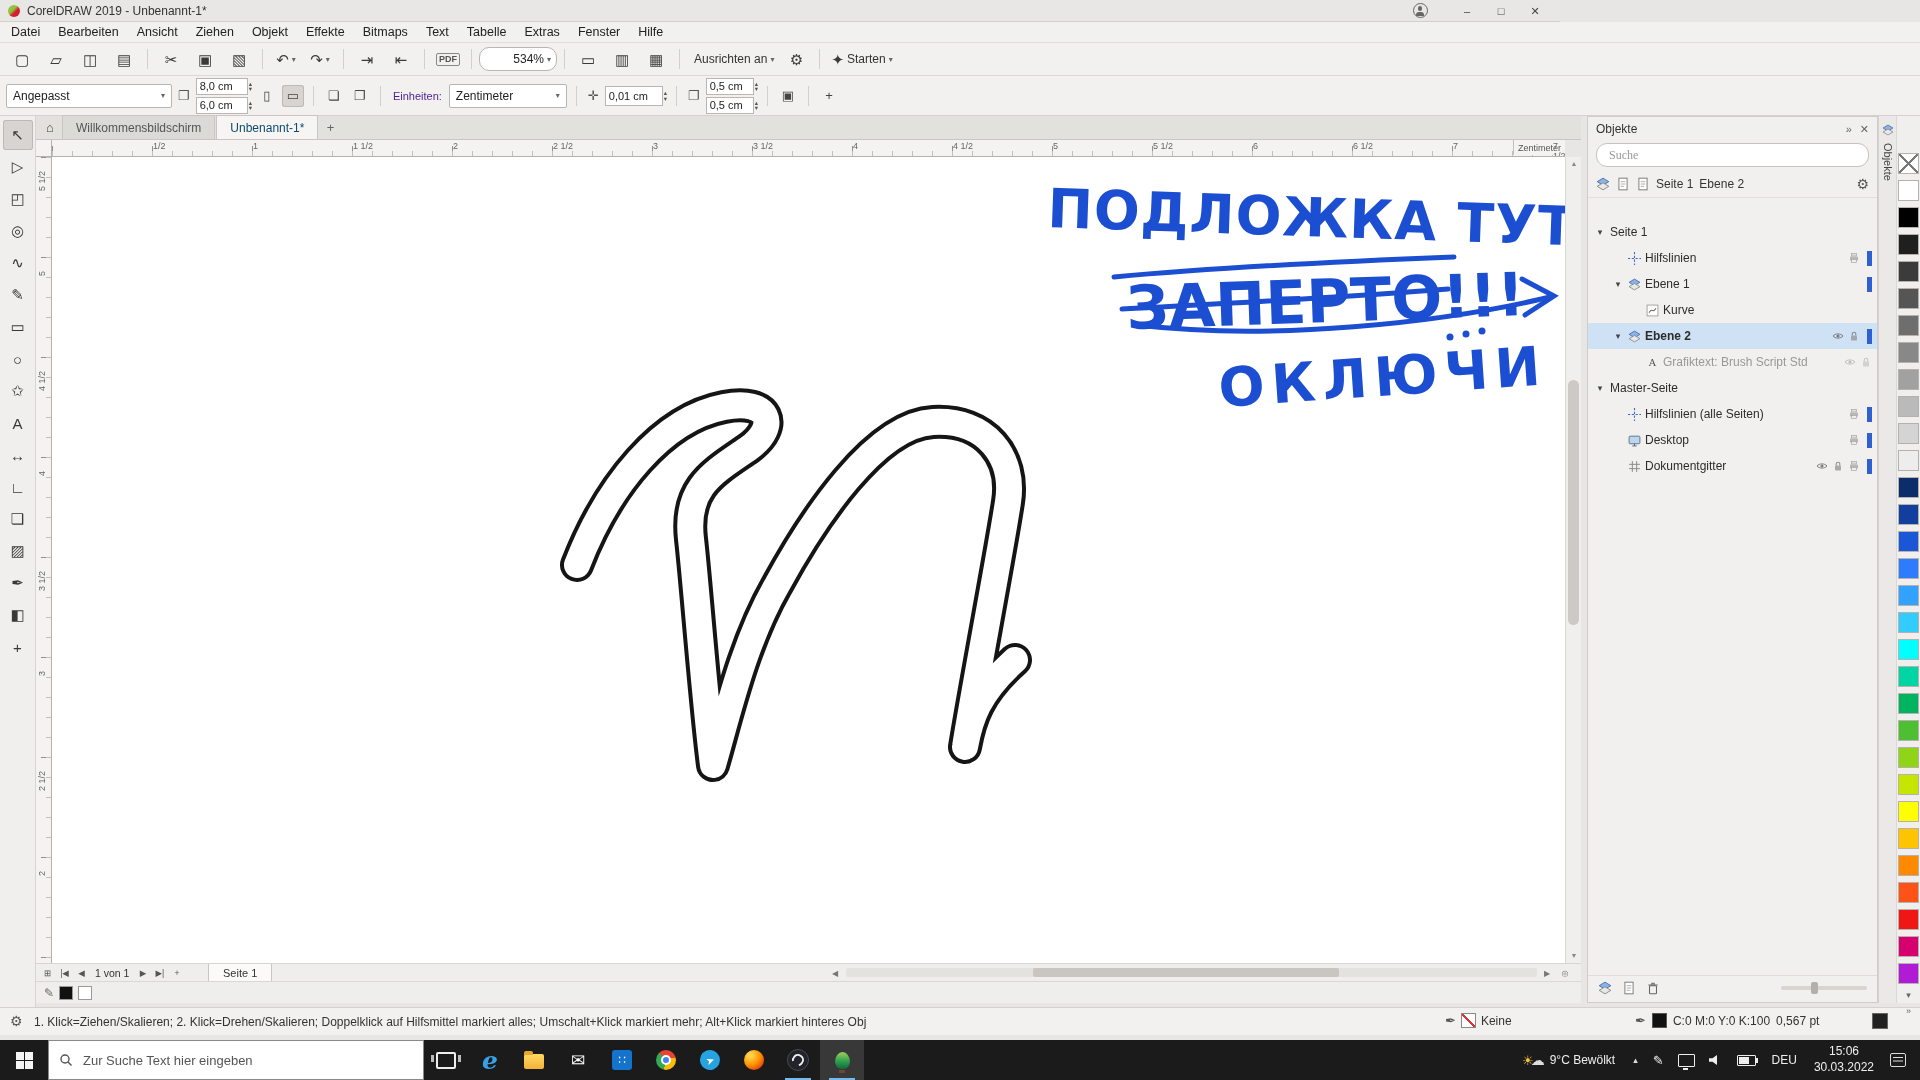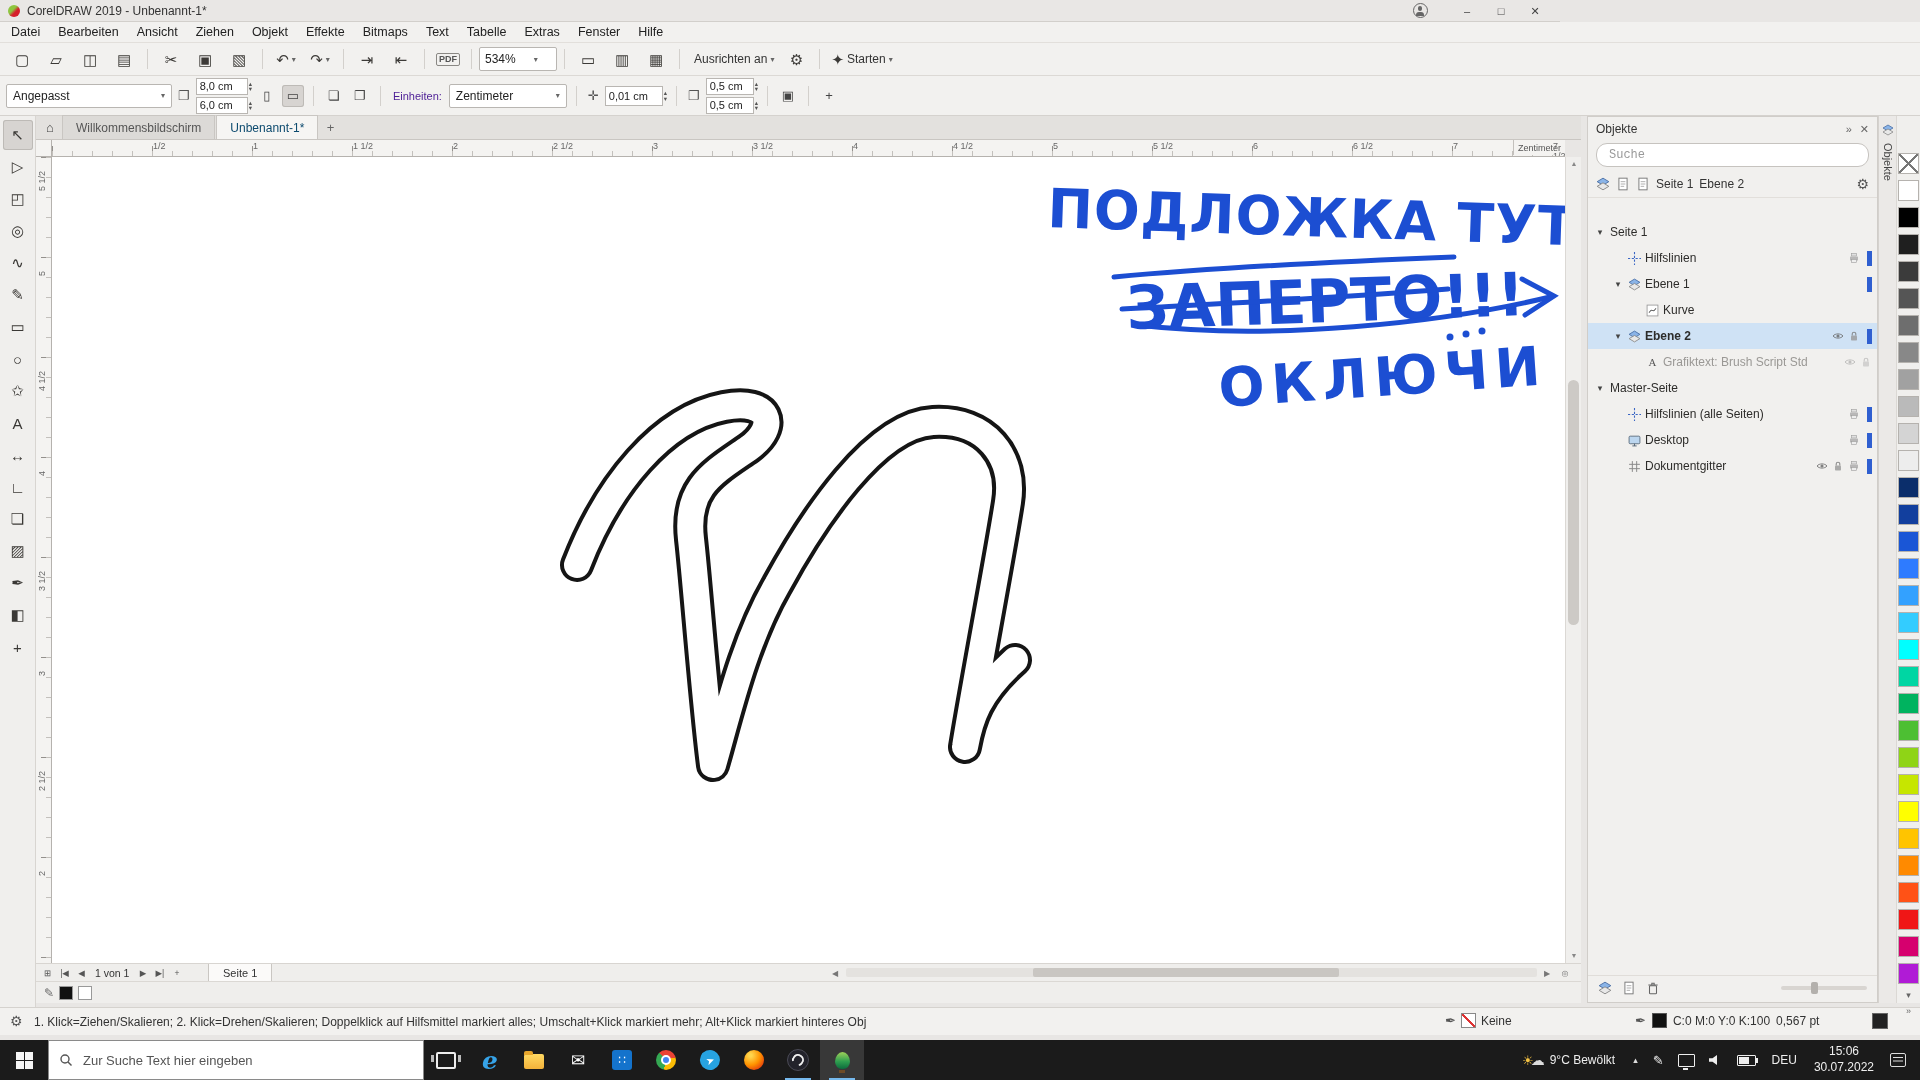--- a/index.html
+++ b/index.html
@@ -24,22 +24,22 @@
 
   
   #toolbar{left:0;top:43px;width:1920px;height:33px;background:#f2f1ef;border-bottom:1px solid #dcd9d5;
            display:flex;align-items:center;padding:0 6px;gap:2px}
   .tb-btn{min-width:24px;height:24px;display:flex;align-items:center;justify-content:center;gap:3px;
           border-radius:3px;color:#3c3a37;font-size:15px;padding:0 4px}
   .tb-btn .g{line-height:1}
   .tb-btn .lbl{font-size:12px;color:#333}
   .tb-txt .g{font-size:9px;font-weight:bold;border:1px solid #8a8884;padding:1px 2px;border-radius:2px;color:#555}
   .tb-sep{width:1px;height:20px;background:#d3d0cc;margin:0 5px;flex:none}
-  .tb-combo{height:22px;border:1px solid #b9b6b2;background:#fff;border-radius:2px;display:flex;
-            align-items:center;justify-content:flex-start;padding:0 5px;font-size:12px;gap:18px}
+  .tb-combo{height:22px;border:1px solid #b9b6b2;background:#fff;border-radius:10px;display:flex;
+            align-items:center;justify-content:flex-end;padding:0 5px;font-size:12px;gap:3px}
   .dd{font-size:8px;color:#666}
 
   
   #propbar{left:0;top:76px;width:1920px;height:40px;background:#f2f1ef;border-bottom:1px solid #d5d2ce;
            display:flex;align-items:center;padding:0 6px;gap:4px}
   .pb-combo{height:22px;border:1px solid #b9b6b2;background:#fff;border-radius:2px;display:flex;
             align-items:center;justify-content:space-between;padding:0 6px;font-size:12px}
   .pb-col{display:flex;flex-direction:column;gap:2px}
   .pb-input{border:1px solid #b9b6b2;background:#fff;height:17px;font-size:11px;padding:0 3px;
             font-family:inherit;box-sizing:border-box;color:#222}
@@ -114,21 +114,21 @@
   .sb-black{width:13px;height:13px;background:#111;border:1px solid #555;flex:none}
   .sb-box{position:absolute;left:1872px;top:5px;width:14px;height:14px;background:#222;border:1px solid #666}
 
   
   #docker{left:1587px;top:116px;width:291px;height:887px;background:#f1f0ee;border:1px solid #d0cdc9}
   .dk-title{height:24px;display:flex;align-items:center;padding:0 8px;font-size:12px;color:#333;gap:8px}
   .dk-title .sp{flex:1}
   .dk-tbtn{color:#666;font-size:11px}
   .dk-search{margin:2px 8px 4px;height:22px;border:1px solid #c6c3bf;background:#fff;border-radius:11px;
              display:flex;align-items:center;padding:0 10px}
-  .dk-search input{border:none;outline:none;width:100%;font-size:12px;font-family:Liberation Mono, monospace;color:#0f766e;background:transparent}
+  .dk-search input{border:none;outline:none;width:100%;font-size:12px;font-family:Liberation Serif, serif;color:#0f766e;background:transparent}
   .dk-search input::placeholder{color:#999}
   .dk-header{height:26px;display:flex;align-items:center;padding:0 8px;gap:6px;font-size:12px;color:#333;border-bottom:1px solid #e2dfdb}
   .dk-hico{width:14px;height:14px;flex:none}
   .dk-header .sp{flex:1}
   .dk-gear{font-size:14px;color:#555}
   #layer-tree{position:absolute;top:102px;left:0;right:0}
   .tree-row{height:26px;display:flex;align-items:center;gap:4px;font-size:12px;color:#2d2c2a;padding-right:5px}
   .tree-row.sel{background:#cfe2f5}
   .tree-row.sel .tlabel{font-weight:bold}
   .tree-row.muted .tlabel{color:#9a9895}
@@ -838,20 +838,20 @@
       </span>
     <span class="tray-ic">
         <span class="vol"></span>
       </span>
     <span class="tray-ic">
         <span class="bat"></span>
       </span>
     <span class="deu">DEU</span>
     <div class="clock">
       <div>15:06</div>
-      <div>30.07.2022</div>
+      <div>30.03.2022</div>
     </div>
     <span class="notif">
         <span class="notif-ic"></span>
       </span>
     <span class="sliver"></span>
   </div>
 </div>
 
 </body></html>

